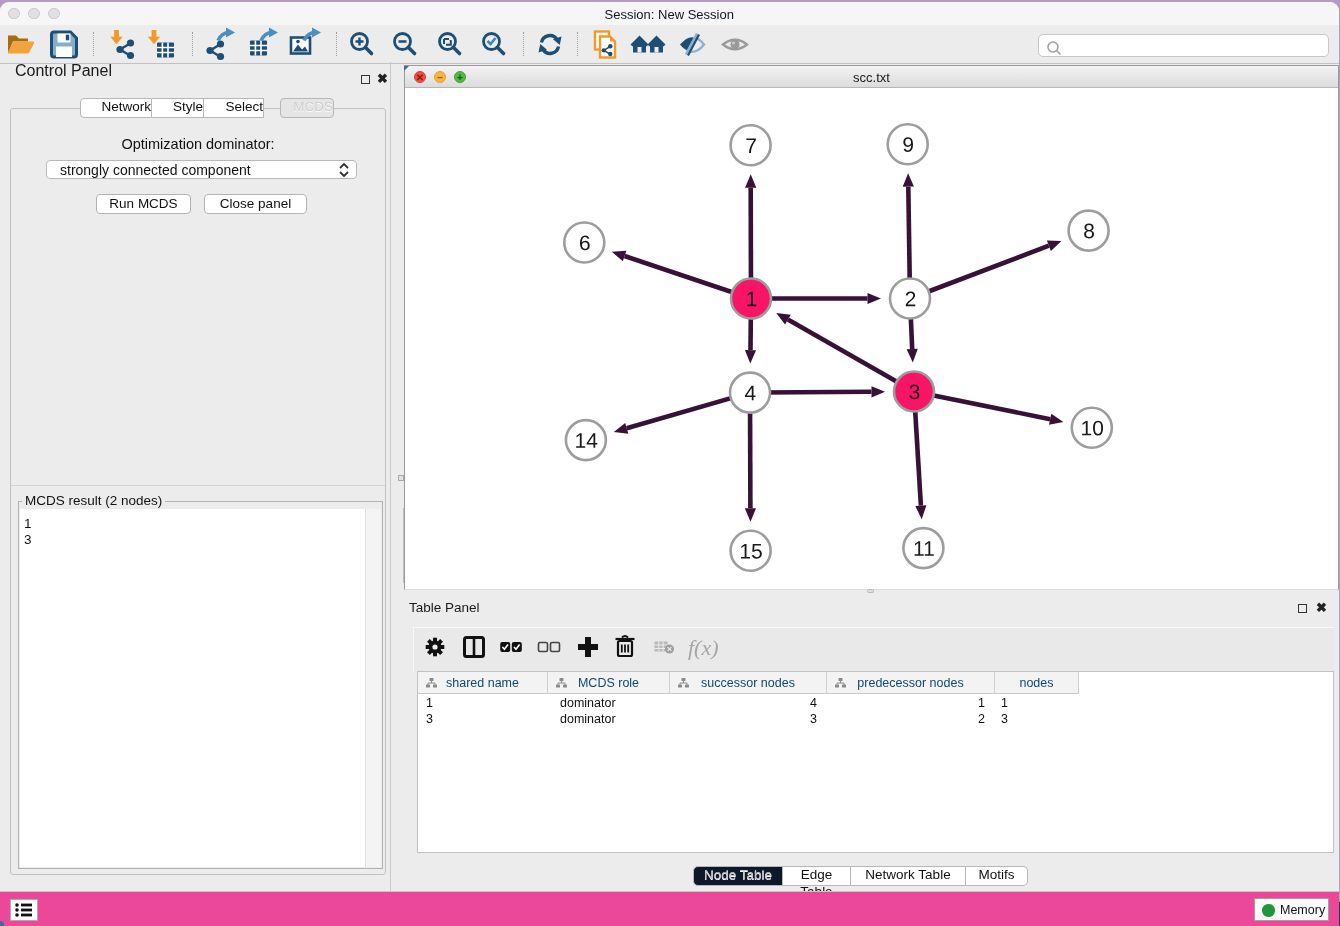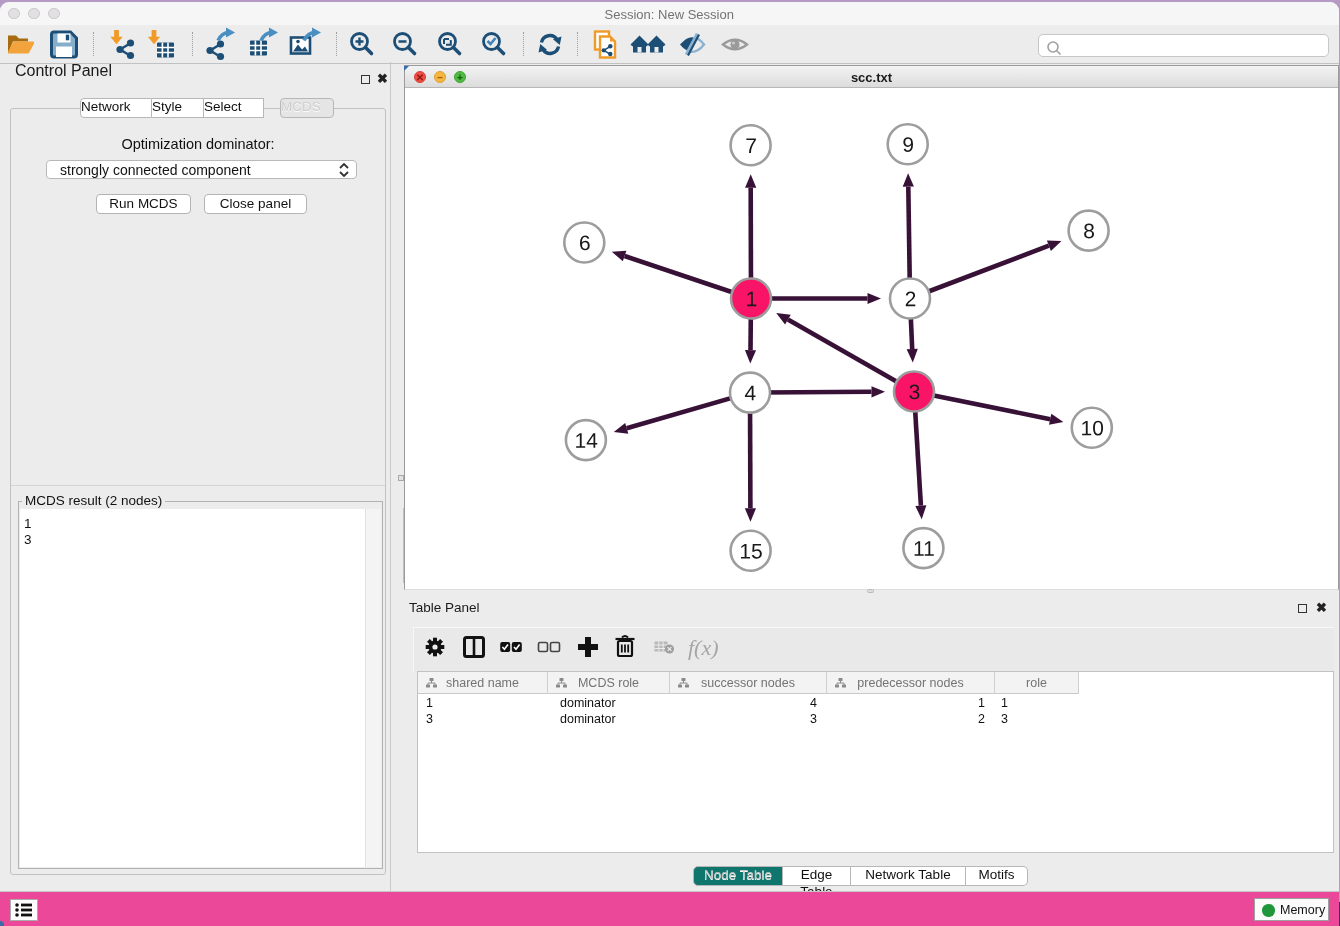--- a/index.html
+++ b/index.html
@@ -1,66 +1,66 @@
 <!DOCTYPE html>
 <html><head><meta charset="utf-8"><style>
 *{margin:0;padding:0;box-sizing:border-box}
 html,body{width:1340px;height:926px;overflow:hidden}
 body{background:#b49ac4;font-family:"Liberation Sans",sans-serif;position:relative}
 #win{position:absolute;left:0;top:2px;width:1338.5px;height:924px;background:#ececec;border-radius:9px 9px 0 0;overflow:hidden}
 
 #titlebar{position:absolute;left:0;top:0;width:100%;height:23px;background:#f6f6f6}
 #titlebar .dot{position:absolute;top:5.5px;width:11.5px;height:11.5px;border-radius:50%;background:#e2e0e2;border:1px solid #c8c6c8}
-#title{position:absolute;top:5px;width:100%;text-align:center;font-size:13px;color:#737373}
+#title{position:absolute;top:5px;width:100%;text-align:center;font-size:13px;color:#0f172a}
 
 #toolbar{position:absolute;left:0;top:23px;width:100%;height:37px;background:#ececec}
 .sep{position:absolute;top:7px;height:24px;width:0;border-left:1px dotted #9f9f9f}
 #search{position:absolute;left:1038px;top:9px;width:291px;height:23px;background:#fff;border:1px solid #c6c6c6;border-radius:5px}
 
 #main{position:absolute;left:0;top:60px;width:1340px;height:829px;background:#ececec}
 
 #cpanel{position:absolute;left:0;top:0;width:391px;height:829px;border-right:1px solid #c9c9c9}
 #cpHead{position:absolute;left:15px;top:0;font-size:16px;color:#1a1a1a}
 .mini-max{position:absolute;width:9px;height:9px;border:1.6px solid #333}
 .mini-x{position:absolute;font-size:13px;font-weight:bold;color:#222;line-height:10px}
 #tabs{position:absolute;left:80px;top:36px;height:20px;display:flex;z-index:3}
-#tabs .tab{height:20px;border:1px solid #b7b7b7;border-left:none;background:#fff;font-size:13.5px;color:#111;text-align:left;line-height:15.5px}
+#tabs .tab{height:20px;border:1px solid #b7b7b7;border-left:none;background:#fff;font-size:13.5px;color:#111;text-align:right;line-height:15.5px}
 #tabs .tab.first{border-left:1px solid #b7b7b7;border-radius:4px 0 0 4px}
 #tabs .tab.sel{background:#e5e5e5;border-radius:4px;border:1px solid #b7b7b7;color:#cfcfcf;text-shadow:0 1px 0 #fafafa}
 #cpBody{position:absolute;left:10px;top:46px;width:376px;height:767px;border:1px solid #c2c2c2;border-radius:3px;background:#ececec}
 #optLabel{position:absolute;left:0;top:27px;width:100%;text-align:center;font-size:14.5px;color:#111}
 #combo{position:absolute;left:35px;top:51px;width:311px;height:19px;background:#fff;border:1px solid #b9b9b9;border-radius:4px;font-size:14px;color:#111;line-height:18px;padding-left:13px}
 .btn{position:absolute;height:20px;background:#fff;border:1px solid #b4b4b4;border-radius:4px;font-size:13.5px;color:#111;text-align:center;line-height:18px}
 #subsep{position:absolute;left:0px;top:376px;width:100%;border-top:1px solid #d4d4d4}
 #fieldset{position:absolute;left:7px;top:392px;width:365px;height:368px;border:1px solid #b2b2b2}
 #fsLegend{position:absolute;left:3px;top:-9px;background:#ececec;font-size:13.5px;color:#111;padding:0 3px}
 #tarea{position:absolute;left:1px;top:7px;width:361px;height:358px;background:#fff}
 #tareaSb{position:absolute;right:0;top:0;width:16px;height:100%;background:#f4f4f4;border-left:1px solid #e0e0e0}
 #tareaText{position:absolute;left:4px;top:7px;font-size:13.5px;color:#111;line-height:16px}
 
 #grip1{position:absolute;left:398px;top:413px;width:6px;height:6px;background:#e2e2e2;border:1px solid #a8a8a8}
 
 #netwin{position:absolute;left:404px;top:3px;width:935px;height:524.5px;border:1px solid #9a9a9a;border-bottom:1px solid #dedede;background:#fff}
 #netTitle{position:absolute;left:0;top:0;width:100%;height:22px;background:linear-gradient(#f3f3f3,#dcdcdc);border-bottom:1px solid #b6b6b6}
 #netTitle .tl{position:absolute;top:4.5px;width:12px;height:12px;border-radius:50%;font-size:10px;line-height:12px;text-align:center;font-weight:bold}
-#netName{position:absolute;top:4px;width:100%;text-align:center;font-size:13px;font-weight:bold;color:#1a1a1a}
+#netName{position:absolute;top:4px;width:100%;text-align:center;font-size:13px;font-weight:normal;color:#1a1a1a}
 #graph{position:absolute;left:0;top:22px}
 #winResize{position:absolute;left:867px;top:526.5px;width:7px;height:4px;background:#dcdcdc;border:1px solid #bbb;border-radius:1.5px;z-index:4}
 
 #tpanel{position:absolute;left:404px;top:531px;width:936px;height:293px}
 #tpHead{position:absolute;left:5px;top:7px;font-size:13.5px;color:#1a1a1a}
 #tpToolbar{position:absolute;left:5px;top:30px;width:926px;height:47px}
 #tableArea{position:absolute;left:13px;top:78px;width:917px;height:182px;background:#fff;border:1px solid #c2c2c2}
 #thead{position:absolute;left:0;top:0;width:661px;height:22px;background:#f3f3f3;border-bottom:1px solid #c9c9c9}
-.th{position:absolute;top:0;height:22px;border-right:1px solid #cfcfcf;font-size:12.5px;color:#737373;text-align:center;line-height:22px}
+.th{position:absolute;top:0;height:22px;border-right:1px solid #cfcfcf;font-size:12.5px;color:#0c4a6e;text-align:center;line-height:22px}
 .td{position:absolute;font-size:12.5px;color:#111;height:16px;line-height:16px}
 
 #btabs{position:absolute;left:289px;top:273px;height:20px;display:flex}
 #btabs .tab{height:20px;border:1px solid #b7b7b7;border-left:none;background:#fff;font-size:13.5px;color:#111;text-align:center;line-height:16.5px}
-#btabs .tab.first{border-left:1px solid #b7b7b7;border-radius:5px 0 0 5px;background:#0f766e;color:#c6c6c6;text-shadow:0 1px 0 #fff}
+#btabs .tab.first{border-left:1px solid #b7b7b7;border-radius:5px 0 0 5px;background:#0f172a;color:#c6c6c6;text-shadow:0 1px 0 #fff}
 #btabs .tab.last{border-radius:0 5px 5px 0}
 
 #statusbar{position:absolute;left:0;top:889px;width:1340px;height:35px;background:#ec4899;border-top:1px solid #c6c6c6}
 #listBtn{position:absolute;left:10px;top:7px;width:28px;height:22px;background:#fdfdfd;border:1px solid #ababab}
 #memBtn{position:absolute;left:1254px;top:6px;width:75px;height:23px;background:#fbfbfb;border:1px solid #9f9f9f;font-size:12.5px;color:#111}
 #memBtn .dot{position:absolute;left:7px;top:5px;width:12.5px;height:12.5px;border-radius:50%;background:#1e9639}
 #memBtn .txt{position:absolute;left:25px;top:4px}
 #cornerBlue{position:absolute;left:0px;top:921px;width:3.5px;height:5px;background:#3a6ba5;border-radius:0 4px 0 0}
 svg{display:block}
 </style></head>
@@ -412,21 +412,21 @@
                 <path d="M5.5 3 V5 M2 6.5 V5 H9 V6.5" stroke="#8a8a8a" stroke-width="1" fill="none"></path>
               </svg>successor nodes</div>
             <div class="th" style="left:409px;width:168px"><svg width="11" height="10" style="position:absolute;left:8px;top:6px">
                 <g fill="#8a8a8a">
                   <rect x="3.5" y="0" width="4" height="3" rx="0.5"></rect>
                   <rect x="0" y="6.5" width="4" height="3" rx="0.5"></rect>
                   <rect x="7" y="6.5" width="4" height="3" rx="0.5"></rect>
                 </g>
                 <path d="M5.5 3 V5 M2 6.5 V5 H9 V6.5" stroke="#8a8a8a" stroke-width="1" fill="none"></path>
               </svg>predecessor nodes</div>
-            <div class="th" style="left:577px;width:84px">role</div>
+            <div class="th" style="left:577px;width:84px">nodes</div>
           </div>
           <div class="td" style="left:8px;top:23px">1</div>
           <div class="td" style="left:142px;top:23px">dominator</div>
           <div class="td" style="left:330px;top:23px;width:69px;text-align:right">4</div>
           <div class="td" style="left:500px;top:23px;width:67px;text-align:right">1</div>
           <div class="td" style="left:583px;top:23px">1</div>
           <div class="td" style="left:8px;top:39px">3</div>
           <div class="td" style="left:142px;top:39px">dominator</div>
           <div class="td" style="left:330px;top:39px;width:69px;text-align:right">3</div>
           <div class="td" style="left:500px;top:39px;width:67px;text-align:right">2</div>

